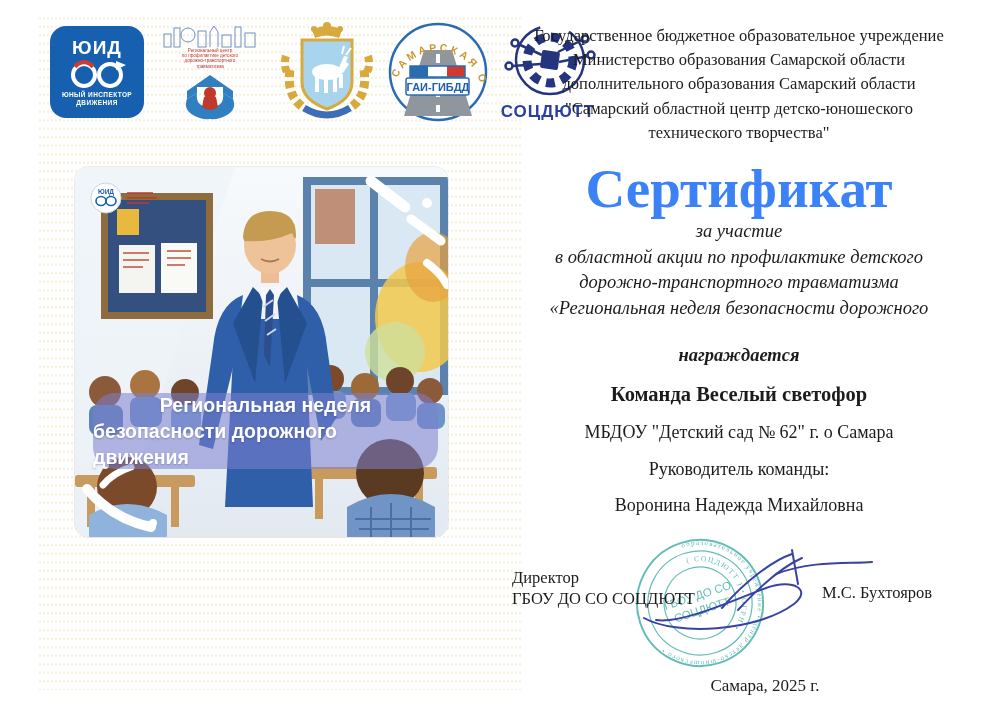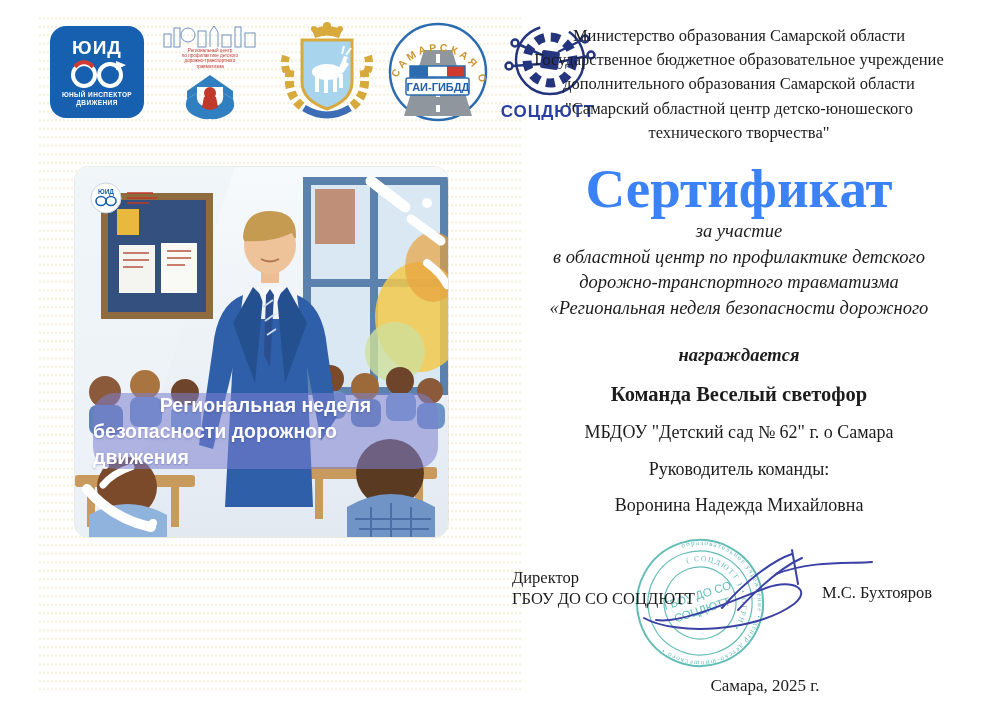--- a/index.html
+++ b/index.html
@@ -262,30 +262,30 @@
         </g>
     </svg>
     <div class="ill-caption">
       <div>Региональная неделя</div>
       <div>безопасности дорожного движения</div>
     </div>
   </div>
 
   <div class="right-col">
     <div class="org-header">
+      <div>Государственное бюджетное образовательное учреждение</div>
       <div>Министерство образования Самарской области</div>
-      <div>Государственное бюджетное образовательное учреждение</div>
-      <div>дополнительного образования Самарской области</div>
+      <div>дополнительного образования Самарский области</div>
       <div>"Самарский областной центр детско-юношеского</div>
       <div>технического творчества"</div>
     </div>
     <div class="cert-title">Сертификат</div>
     <div class="cert-sub">
       <div>за участие</div>
-      <div>в областной  центр по профилактике детского</div>
+      <div>в областной  акции по профилактике детского</div>
       <div>дорожно-транспортного  травматизма</div>
       <div>«Региональная неделя безопасности  дорожного</div>
     </div>
     <div class="award-label">награждается</div>
     <div class="team">Команда Веселый светофор</div>
     <div class="org-line">МБДОУ "Детский сад № 62" г. о Самара</div>
     <div class="leader-label">Руководитель команды:</div>
     <div class="leader-name">Воронина Надежда Михайловна</div>
   </div>
 

